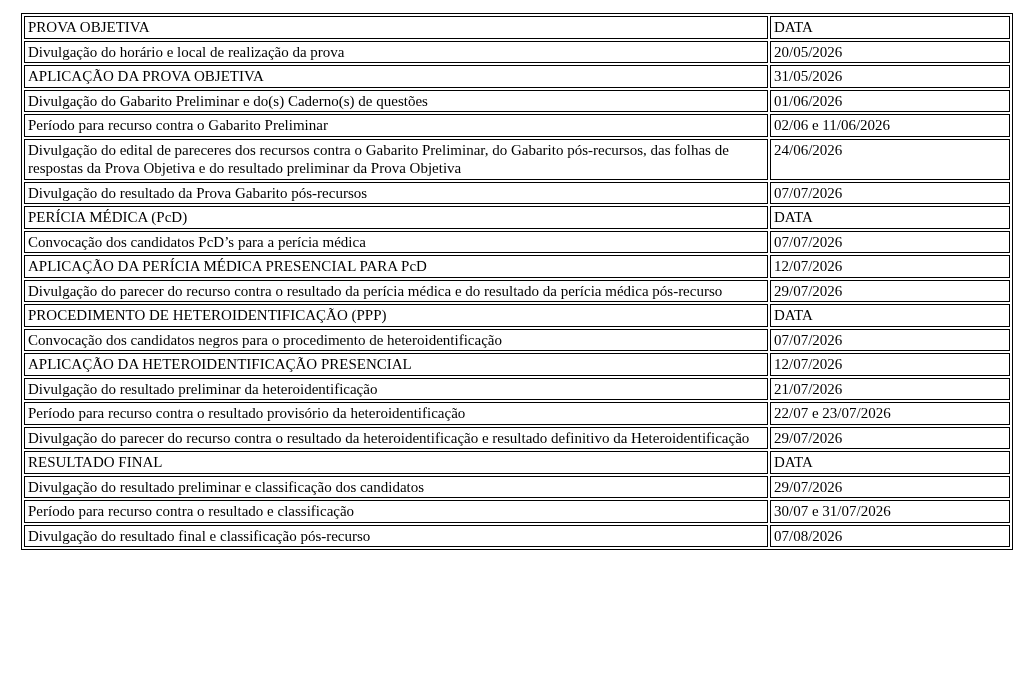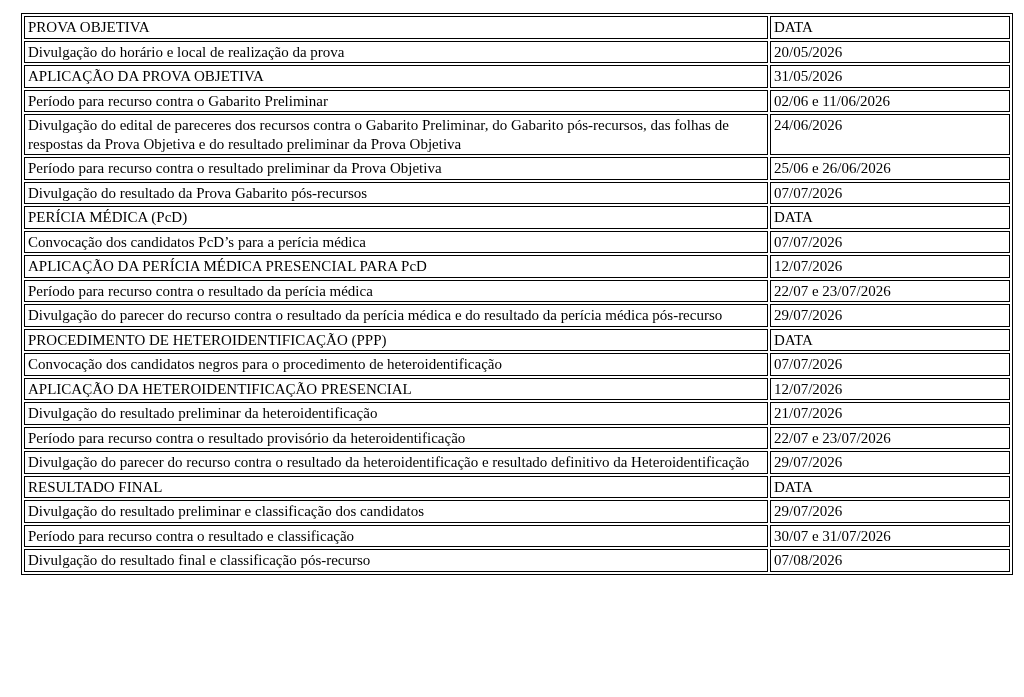--- a/index.html
+++ b/index.html
@@ -53,50 +53,46 @@
         </tr>
         <tr>
           <td>Divulgação do horário e local de realização da prova</td>
           <td>20/05/2026</td>
         </tr>
         <tr>
           <td>APLICAÇÃO DA PROVA OBJETIVA</td>
           <td>31/05/2026</td>
         </tr>
         <tr>
+          <td>Divulgação do Gabarito Preliminar e do(s) Caderno(s) de questões</td>
+          <td>01/06/2026</td>
+        </tr>
+        <tr>
           <td>Período para recurso contra o Gabarito Preliminar</td>
           <td>02/06 e 11/06/2026</td>
         </tr>
         <tr>
           <td>Divulgação do edital de pareceres dos recursos contra o Gabarito Preliminar, do Gabarito pós-recursos, das folhas de respostas da Prova Objetiva e do resultado preliminar da Prova Objetiva</td>
           <td>24/06/2026</td>
-        </tr>
-        <tr>
-          <td>Período para recurso contra o resultado preliminar da Prova Objetiva</td>
-          <td>25/06 e 26/06/2026</td>
         </tr>
         <tr>
           <td>Divulgação do resultado da Prova Gabarito pós-recursos</td>
           <td>07/07/2026</td>
         </tr>
         <tr>
           <td>PERÍCIA MÉDICA (PcD)</td>
           <td>DATA</td>
         </tr>
         <tr>
           <td>Convocação dos candidatos PcD’s para a perícia médica</td>
           <td>07/07/2026</td>
         </tr>
         <tr>
           <td>APLICAÇÃO DA PERÍCIA MÉDICA PRESENCIAL PARA PcD</td>
           <td>12/07/2026</td>
-        </tr>
-        <tr>
-          <td>Período para recurso contra o resultado da perícia médica</td>
-          <td>22/07 e 23/07/2026</td>
         </tr>
         <tr>
           <td>Divulgação do parecer do recurso contra o resultado da perícia médica e do resultado da perícia médica pós-recurso</td>
           <td>29/07/2026</td>
         </tr>
         <tr>
           <td>PROCEDIMENTO DE HETEROIDENTIFICAÇÃO (PPP)</td>
           <td>DATA</td>
         </tr>
         <tr>

